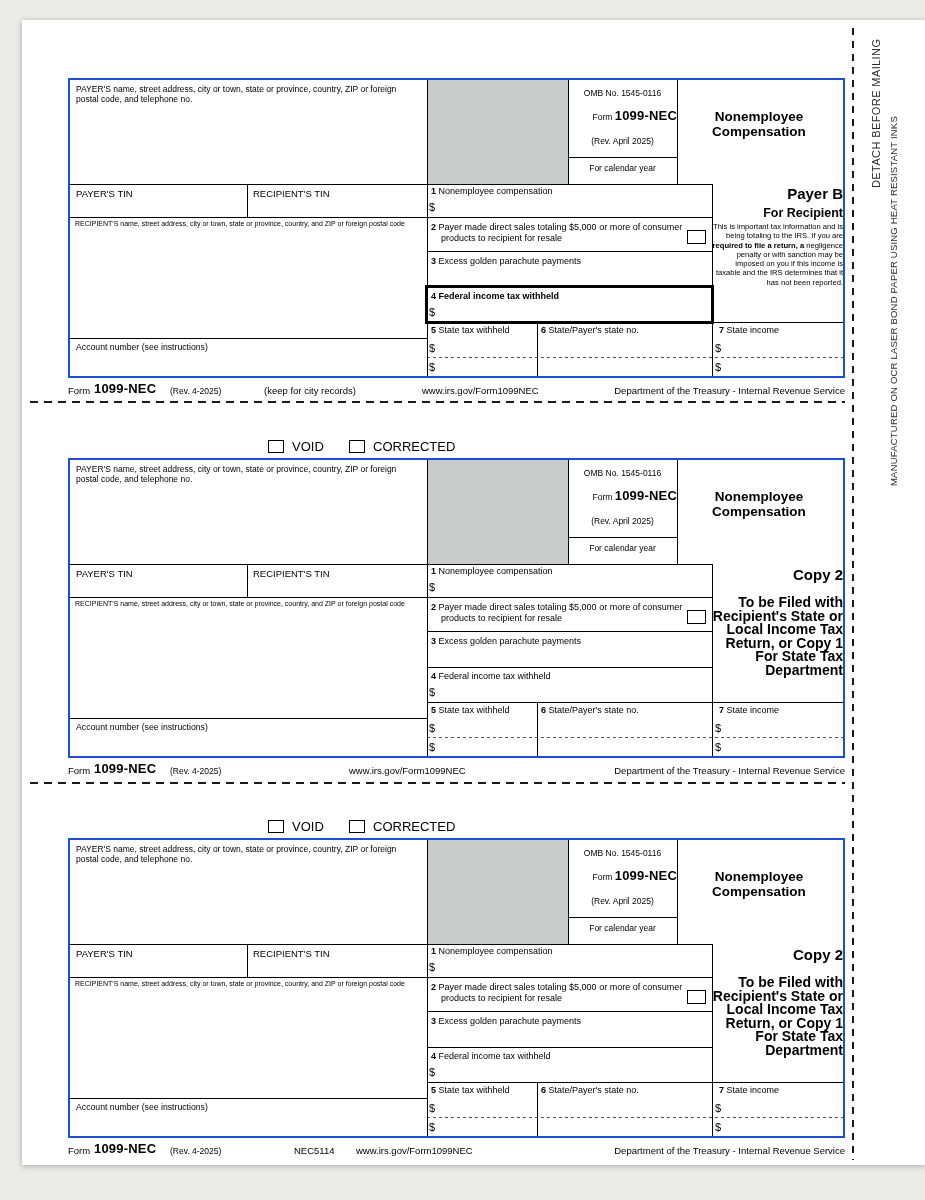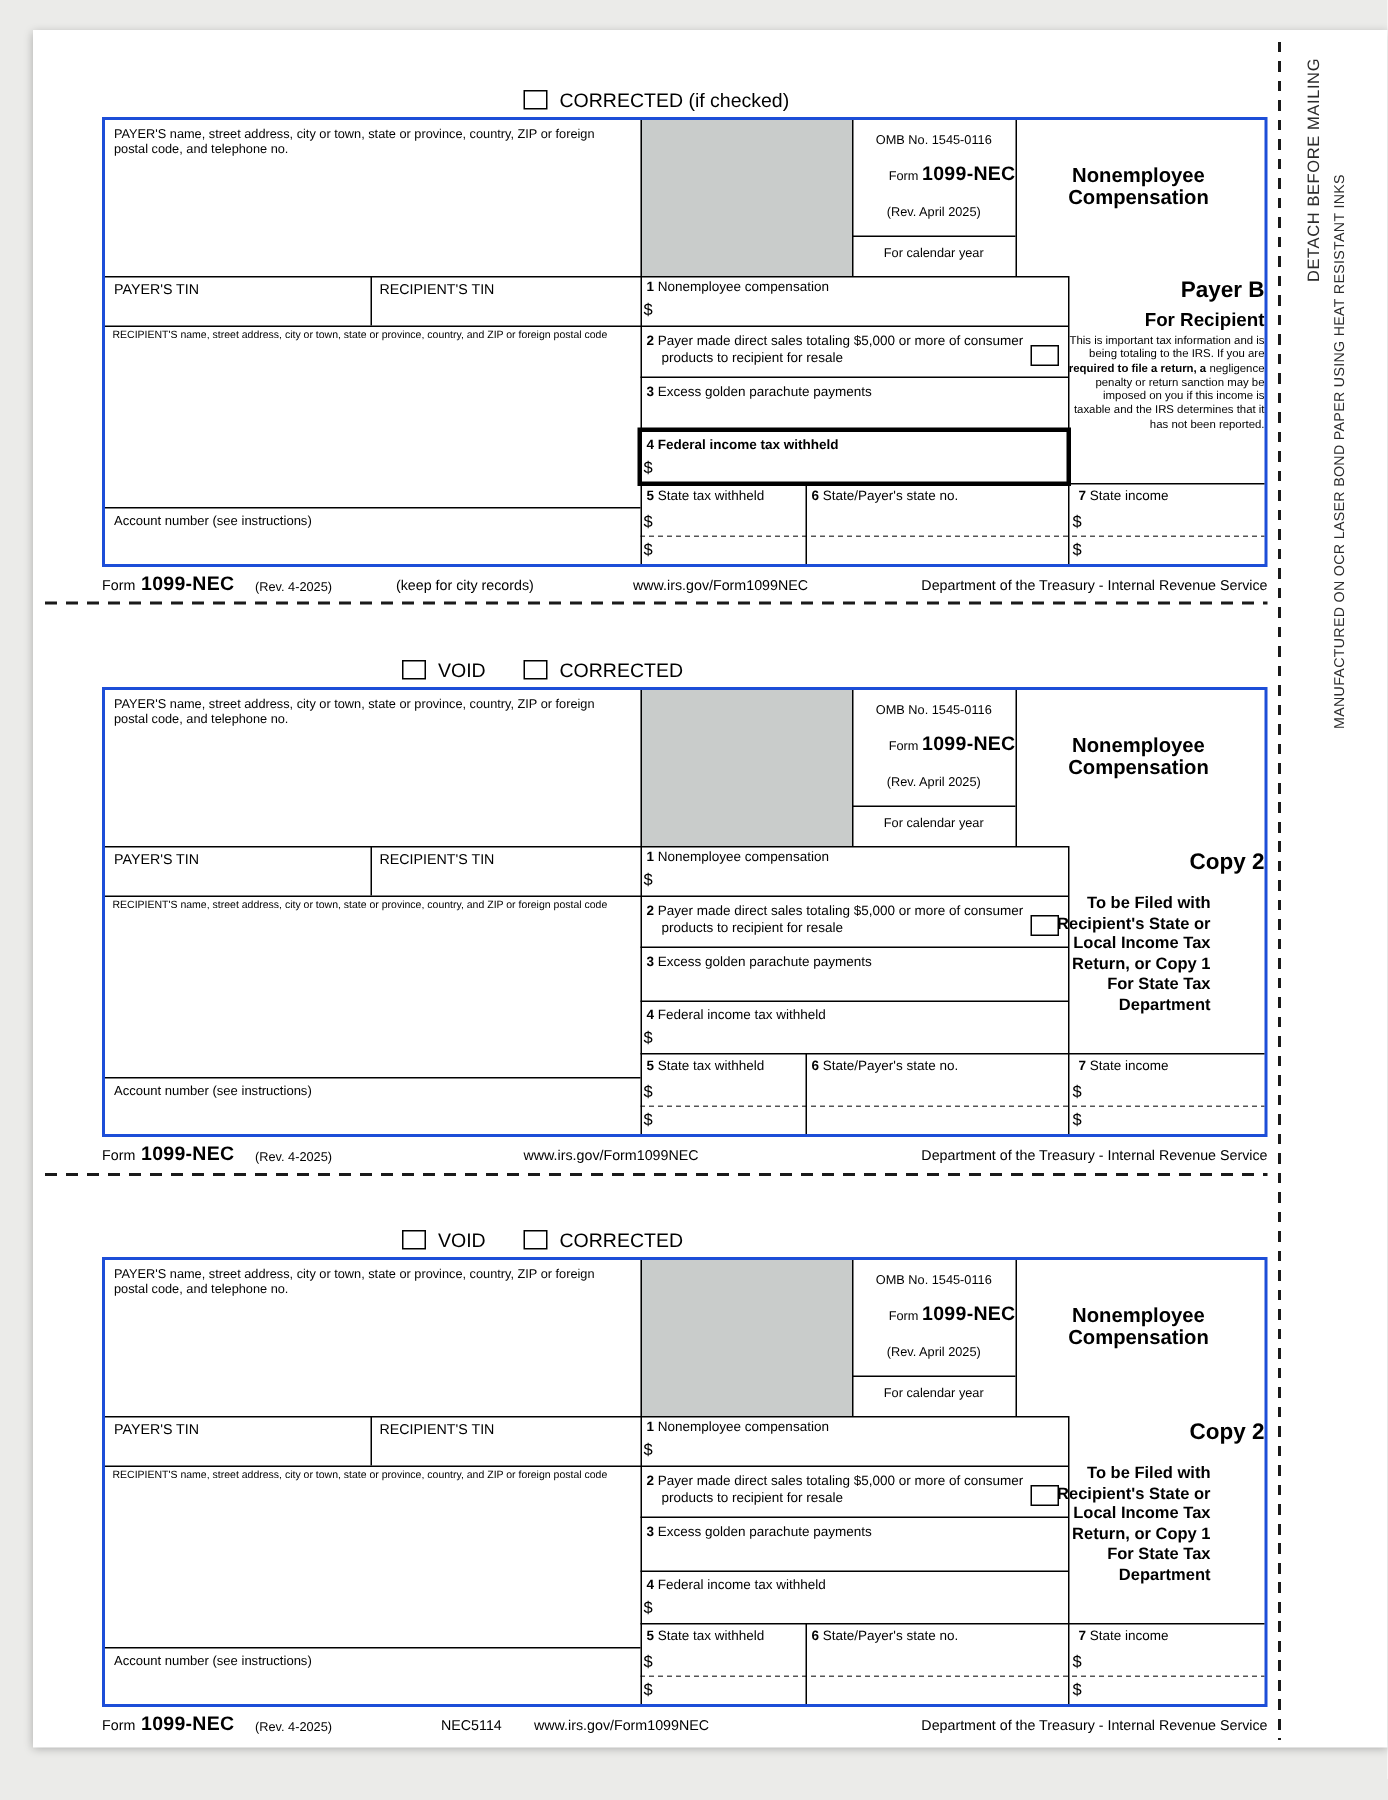--- a/index.html
+++ b/index.html
@@ -40,43 +40,39 @@
 
   .omb { position:absolute; left:498px; width:109px; text-align:center; font-size:8.5px; }
   .ombform { position:absolute; left:498px; width:109px; text-align:right; font-size:8.5px; }
   .ombform b { font-size:13px; letter-spacing:.2px; }
   .title { position:absolute; left:608px; top:29px; width:162px; text-align:center;
            font-weight:bold; font-size:13.5px; line-height:15px; white-space:pre-line; }
 
   .copytitle { position:absolute; left:644px; width:129px; text-align:right; font-weight:bold; font-size:15px; }
   .copysub   { position:absolute; left:644px; width:129px; text-align:right; font-weight:bold; font-size:12.5px; }
   .fineprint { position:absolute; left:642px; width:131px; text-align:right; font-size:7.6px; line-height:1.22; }
-  .copyblock { position:absolute; left:604px; width:133px; text-align:right; font-weight:bold;
-               font-size:11px; line-height:13.5px; white-space:pre-line; }
+  .copyblock { position:absolute; left:640px; width:133px; text-align:right; font-weight:bold;
+               font-size:14px; line-height:13.5px; white-space:pre-line; }
 
   .b4bold { position:absolute; left:355px; top:205px; width:289px; height:39px; border:3px solid #000; }
 
   .ftr { position:absolute; left:0; top:322px; width:777px; height:17px; }
   .ftr span, .ftr b { position:absolute; bottom:1px; }
   .fw { font-size:9.5px; }
   .fn { font-size:13px; font-weight:bold; letter-spacing:.2px; }
   .fr { font-size:8.5px; }
   .fs { font-size:9.5px; }
 </style>
 </head>
 <body>
 
 <div id="stage">
 <div id="sheet">
 
   <div class="unit" style="top:38px">
-    <div class="hdr">
-      <span class="cb" style="left:281px;top:2px"></span>
-      <span class="hlab" style="left:305px">CORRECTED (if checked)</span>
-    </div>
     <div class="fbox">
       <div class="gray"></div>
 
       <div class="hl" style="left:0;top:104px;width:642px"></div>
       <div class="hl" style="left:0;top:137px;width:642px"></div>
       <div class="hl" style="left:357px;top:171px;width:285px"></div>
       <div class="hl" style="left:357px;top:207px;width:285px"></div>
       <div class="hl" style="left:357px;top:242px;width:416px"></div>
       <div class="hl" style="left:0;top:258px;width:357px"></div>
       <div class="hl" style="left:498px;top:77px;width:109px"></div>
@@ -127,21 +123,21 @@
       <div class="dollar" style="left:645px;top:262px">$</div>
       <div class="dollar" style="left:359px;top:281px">$</div>
       <div class="dollar" style="left:645px;top:281px">$</div>
       <div class="fld" style="left:470px;top:260px;width:170px;height:34px"></div>
 
       <div class="cell" style="left:6px;top:262px;width:340px;font-size:8.7px">Account number (see instructions)</div>
       <div class="fld" style="left:0;top:274px;width:355px;height:20px"></div>
 
       <div class="copytitle" style="top:105px">Payer B</div>
       <div class="copysub" style="top:126px">For Recipient</div>
-      <div class="fineprint" style="top:142px"><span>This is important tax information and is being totaling to the IRS. If you are </span><b>required to file a return, a</b><span> negligence penalty or return sanction may be imposed on you if this income is taxable and the IRS determines that it has not been reported.</span></div>
+      <div class="fineprint" style="top:142px"><span>This is important tax information and is being totaling to the IRS. If you are </span><b>required to file a return, a</b><span> negligence penalty or with sanction may be imposed on you if this income is taxable and the IRS determines that it has not been reported.</span></div>
     </div>
     <div class="ftr">
       <span class="fw" style="left:0">Form</span>
       <b class="fn" style="left:26px">1099-NEC</b>
       <span class="fr" style="left:102px">(Rev. 4-2025)</span>
       <span class="fs" style="left:196px">(keep for city records)</span>
       <span class="fs" style="left:354px">www.irs.gov/Form1099NEC</span>
       <span class="fs" style="right:0">Department of the Treasury - Internal Revenue Service</span>
     </div>
   </div>

